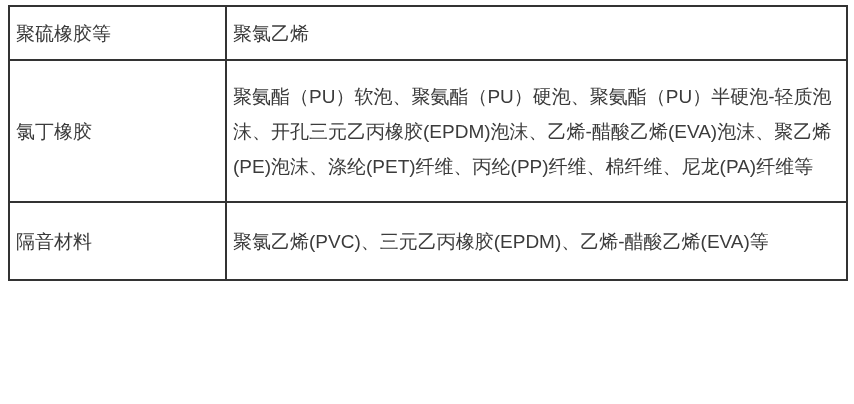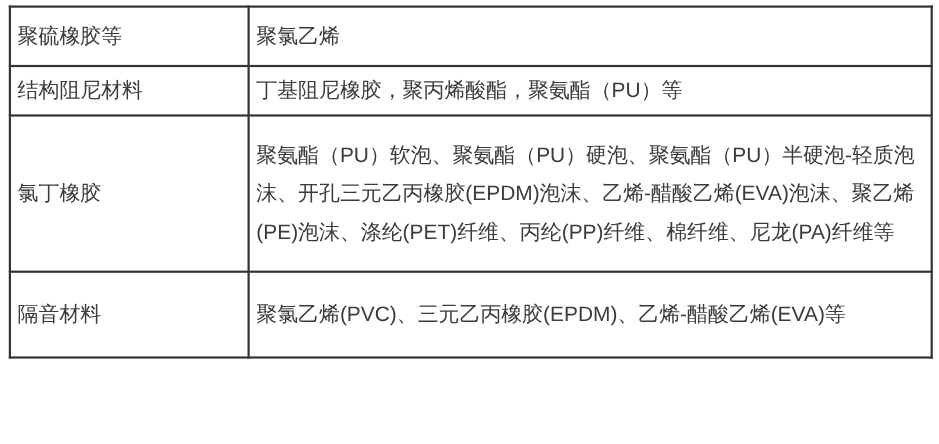--- a/index.html
+++ b/index.html
@@ -51,24 +51,20 @@
     <col class="col-application">
     <col class="col-materials">
   </colgroup>
   <thead>
     <tr class="hdr-row">
       <th>聚硫橡胶等</th>
       <th>聚氯乙烯</th>
     </tr>
   </thead>
   <tbody>
-    <tr class="row-1">
-      <td>结构阻尼材料</td>
-      <td>丁基阻尼橡胶，聚丙烯酸酯，聚氨酯（PU）等</td>
-    </tr>
     <tr class="row-3">
       <td>氯丁橡胶</td>
       <td>聚氨酯（PU）软泡、聚氨酯（PU）硬泡、聚氨酯（PU）半硬泡-轻质泡沫、开孔三元乙丙橡胶(EPDM)泡沫、乙烯-醋酸乙烯(EVA)泡沫、聚乙烯(PE)泡沫、涤纶(PET)纤维、丙纶(PP)纤维、棉纤维、尼龙(PA)纤维等</td>
     </tr>
     <tr class="row-4">
       <td>隔音材料</td>
       <td>聚氯乙烯(PVC)、三元乙丙橡胶(EPDM)、乙烯-醋酸乙烯(EVA)等</td>
     </tr>
   </tbody>
 </table>

